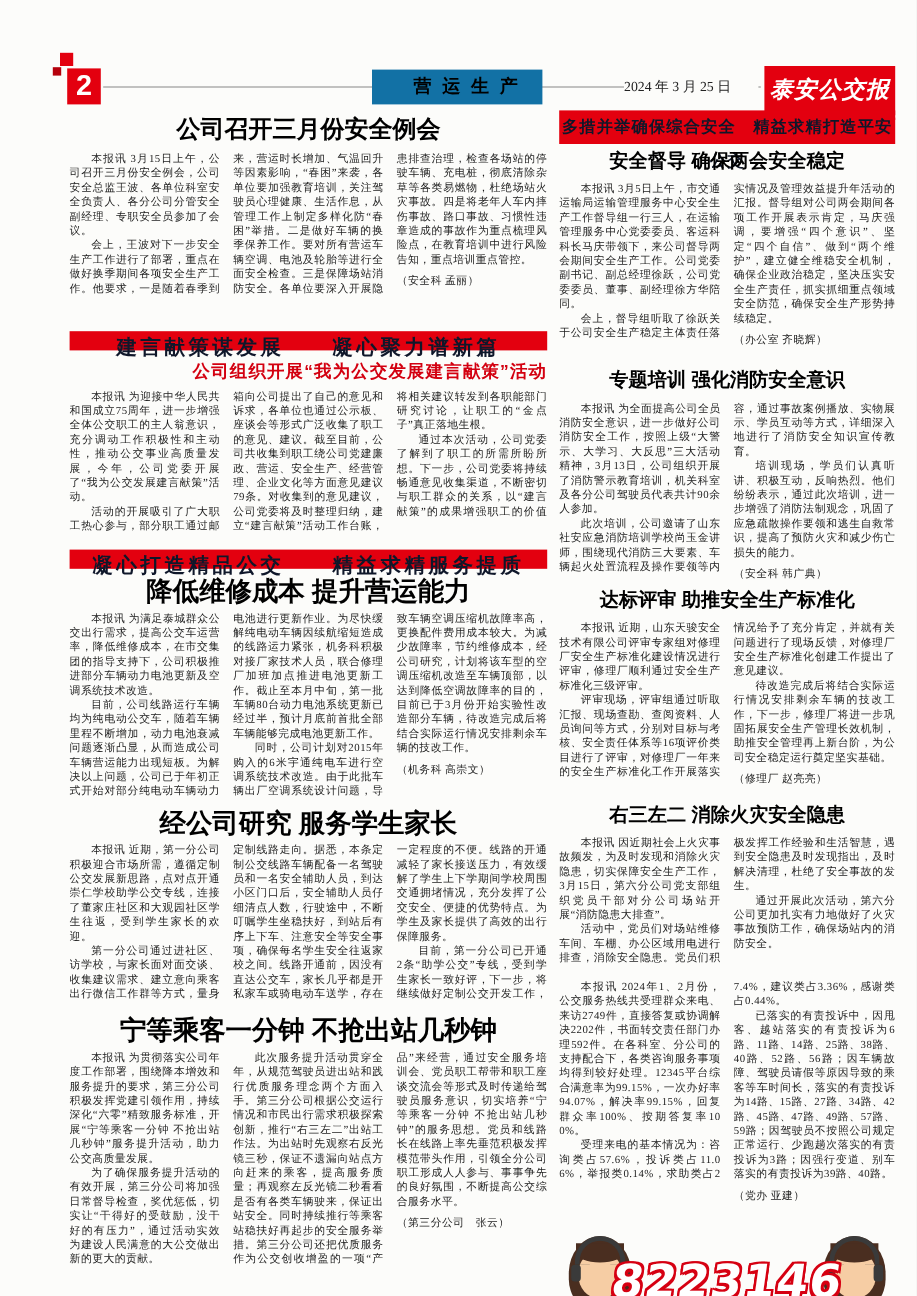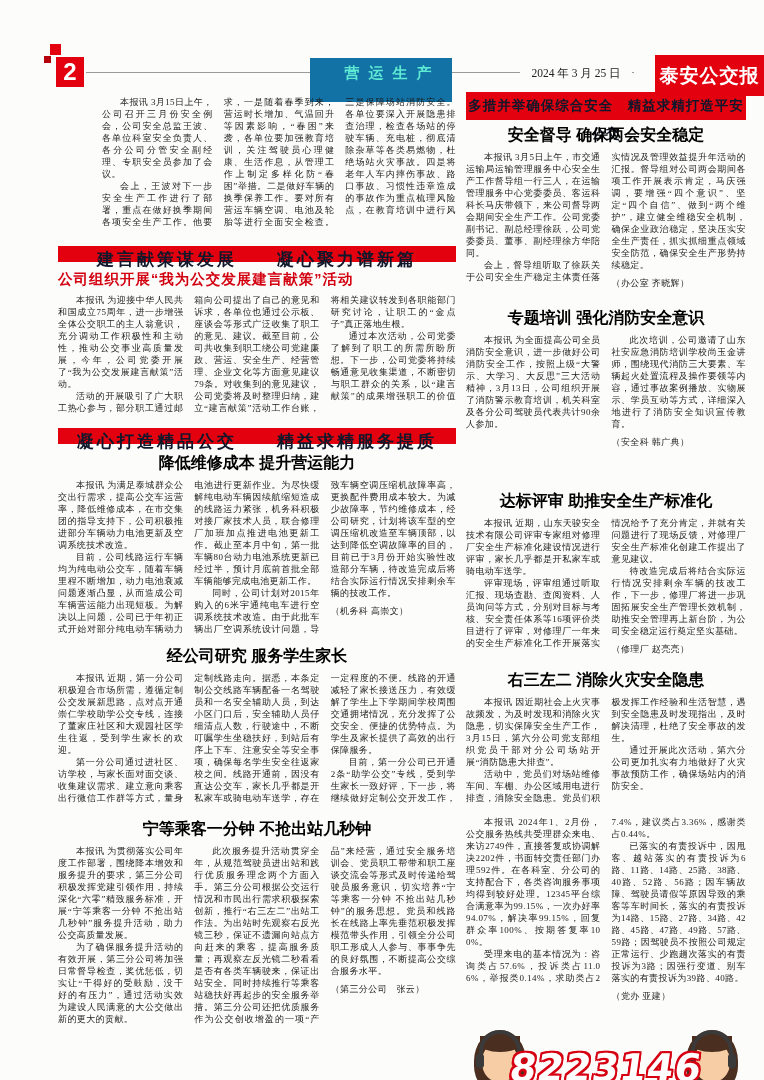--- a/index.html
+++ b/index.html
@@ -12,58 +12,58 @@
   
   .deco-sq-a { position:absolute; left:50px; top:44px; width:11px; height:11px; background:#e3000f; }
   .deco-sq-b { position:absolute; left:44px; top:56px; width:7px; height:7px; background:#b5000c; }
   .pagenum-box {
     position:absolute; left:56px; top:57px; width:28px; height:30px;
     background:#e3000f; color:#fff; font-family:"Liberation Sans",sans-serif;
     font-weight:bold; font-size:24px; text-align:center; line-height:30px;
   }
   .header-rule { position:absolute; left:86px; top:72px; width:548px; height:1px; background:#9a9a9a; }
   .section-box {
-    position:absolute; left:310px; top:58px; width:142px; height:44px;
-    background:#1271a5; color:#5eead4; font-family:"Liberation Sans",sans-serif;
+    position:absolute; left:310px; top:58px; width:142px; height:29px;
+    background:#1271a5; color:#000000; font-family:"Liberation Sans",sans-serif;
     font-weight:bold; font-size:15px; letter-spacing:9px; text-align:center; line-height:29px;
     padding-left:23px;
   }
   .date-box {
     position:absolute; left:520px; top:64px; width:112px; height:18px;
-    background:#fcfcfa; font-size:11.5px; color:#222; text-align:center; line-height:18px;
+    background:#fcfcfa; font-size:11.5px; color:#222; text-align:left; line-height:18px;
   }
   .masthead {
-    position:absolute; left:655px; top:55px; width:109px; height:41px;
+    position:absolute; left:637px; top:55px; width:109px; height:41px;
     background:#e3000f; color:#fff; text-align:center; line-height:41px;
-    font-family:"DejaVu Serif","Liberation Serif",serif; 
+    font-family:"DejaVu Serif","Liberation Serif",serif; font-style:italic;
     font-weight:bold; font-size:19px; letter-spacing:1px;
     transform:none;
   }
   .masthead-underline { position:absolute; left:637px; top:98px; width:109px; height:2px; background:#e3000f; }
   
   .col-left  { position:absolute; left:58px;  top:96px; width:398px; }
   .col-right { position:absolute; left:466px; top:92px; width:280px; }
   
   .headline {
     font-family:"Liberation Sans","DejaVu Sans",sans-serif; font-weight:bold; color:#000;
     text-align:center;
   }
   .hl-xl { font-size:20px; line-height:24px; margin-bottom:6px; }
-  .hl-l  { font-size:16px; line-height:22px; margin:8px 0 5px 0; }
+  .hl-l  { font-size:22px; line-height:22px; margin:8px 0 5px 0; }
   .hl-r  { font-size:16px; line-height:22px; margin:4px 0 5px 0; }
   
   .banner {
     background:#e3000f; color:#0f172a; font-family:"Liberation Sans",sans-serif;
     font-weight:bold; text-align:center;
   }
   .banner-left { height:16px; line-height:28px; font-size:17px; letter-spacing:3px; margin:8px 0; }
   .banner-right { height:28px; line-height:28px; font-size:13.5px; letter-spacing:1px; margin-bottom:4px; }
   .subhead {
     color:#d30010; font-family:"Liberation Sans",sans-serif; font-weight:bold;
-    font-size:14.5px; text-align:left; margin:4px 0 5px 0; letter-spacing:1px;
+    font-size:14.5px; text-align:right; margin:4px 0 5px 0; letter-spacing:1px;
   }
   
   .body3, .body2 {
     font-size:9px; line-height:12px; letter-spacing:0.4px;
     text-align:justify; word-break:break-all; overflow:hidden;
     column-gap:11px; column-fill:balance;
   }
   .body3 { column-count:3; }
   .body2 { column-count:2; }
   .para { text-indent:2em; margin:0; }
@@ -97,21 +97,22 @@
   <div class="pagenum-box">2</div>
   <div class="header-rule"></div>
   <div class="section-box">营运生产</div>
   <div class="date-box">2024 年 3 月 25 日</div>
   <div class="masthead">泰安公交报</div>
   <div class="masthead-underline"></div>
 
   <div class="col-left">
 
     <div>
-      <div class="body3" style="height:142px;margin-left:44px;">
+      <div class="headline hl-xl">公司召开三月份安全例会</div>
+      <div class="body3" style="height:142px;">
         <p class="para">本报讯 3月15日上午，公司召开三月份安全例会，公司安全总监王波、各单位科室安全负责人、各分公司分管安全副经理、专职安全员参加了会议。</p>
         <p class="para">会上，王波对下一步安全生产工作进行了部署，重点在做好换季期间各项安全生产工作。他要求，一是随着春季到来，营运时长增加、气温回升等因素影响，“春困”来袭，各单位要加强教育培训，关注驾驶员心理健康、生活作息，从管理工作上制定多样化防“春困”举措。二是做好车辆的换季保养工作。要对所有营运车辆空调、电池及轮胎等进行全面安全检查。三是保障场站消防安全。各单位要深入开展隐患排查治理，检查各场站的停驶车辆、充电桩，彻底清除杂草等各类易燃物，杜绝场站火灾事故。四是将老年人车内摔伤事故、路口事故、习惯性违章造成的事故作为重点梳理风险点，在教育培训中进行风险告知，重点培训重点管控。</p>
         <p class="para byline">（安全科 孟丽）</p>
       </div>
     </div>
 
     <div class="banner banner-left">建言献策谋发展　　凝心聚力谱新篇</div>
 
     <div>
       <div class="subhead">公司组织开展“我为公交发展建言献策”活动</div>
@@ -168,28 +169,29 @@
         <p class="para">会上，督导组听取了徐跃关于公司安全生产稳定主体责任落实情况及管理效益提升年活动的汇报。督导组对公司两会期间各项工作开展表示肯定，马庆强调，要增强“四个意识”、坚定“四个自信”、做到“两个维护”，建立健全维稳安全机制，确保企业政治稳定，坚决压实安全生产责任，抓实抓细重点领域安全防范，确保安全生产形势持续稳定。</p>
         <p class="para byline">（办公室 齐晓辉）</p>
       </div>
     </div>
 
     <div>
       <div class="headline hl-r">专题培训 强化消防安全意识</div>
       <div class="body2" style="height:152px;">
         <p class="para">本报讯 为全面提高公司全员消防安全意识，进一步做好公司消防安全工作，按照上级“大警示、大学习、大反思”三大活动精神，3月13日，公司组织开展了消防警示教育培训，机关科室及各分公司驾驶员代表共计90余人参加。</p>
         <p class="para">此次培训，公司邀请了山东社安应急消防培训学校尚玉金讲师，围绕现代消防三大要素、车辆起火处置流程及操作要领等内容，通过事故案例播放、实物展示、学员互动等方式，详细深入地进行了消防安全知识宣传教育。</p>
+        <p class="para">培训现场，学员们认真听讲、积极互动，反响热烈。他们纷纷表示，通过此次培训，进一步增强了消防法制观念，巩固了应急疏散操作要领和逃生自救常识，提高了预防火灾和减少伤亡损失的能力。</p>
         <p class="para byline">（安全科 韩广典）</p>
       </div>
     </div>
 
     <div>
       <div class="headline hl-r">达标评审 助推安全生产标准化</div>
       <div class="body2" style="height:148px;">
-        <p class="para">本报讯 近期，山东天骏安全技术有限公司评审专家组对修理厂安全生产标准化建设情况进行评审，家长几乎都是开私家车或骑电动车送学。</p>
+        <p class="para">本报讯 近期，山东天骏安全技术有限公司评审专家组对修理厂安全生产标准化建设情况进行评审，修理厂顺利通过安全生产标准化三级评审。</p>
         <p class="para">评审现场，评审组通过听取汇报、现场查勘、查阅资料、人员询问等方式，分别对目标与考核、安全责任体系等16项评价类目进行了评审，对修理厂一年来的安全生产标准化工作开展落实情况给予了充分肯定，并就有关问题进行了现场反馈，对修理厂安全生产标准化创建工作提出了意见建议。</p>
         <p class="para">待改造完成后将结合实际运行情况安排剩余车辆的技改工作，下一步，修理厂将进一步巩固拓展安全生产管理长效机制，助推安全管理再上新台阶，为公司安全稳定运行奠定坚实基础。</p>
         <p class="para byline">（修理厂 赵亮亮）</p>
       </div>
     </div>
 
     <div>
       <div class="headline hl-r">右三左二 消除火灾安全隐患</div>
       <div class="body2" style="height:112px;">
         <p class="para">本报讯 因近期社会上火灾事故频发，为及时发现和消除火灾隐患，切实保障安全生产工作，3月15日，第六分公司党支部组织党员干部对分公司场站开展“消防隐患大排查”。</p>

